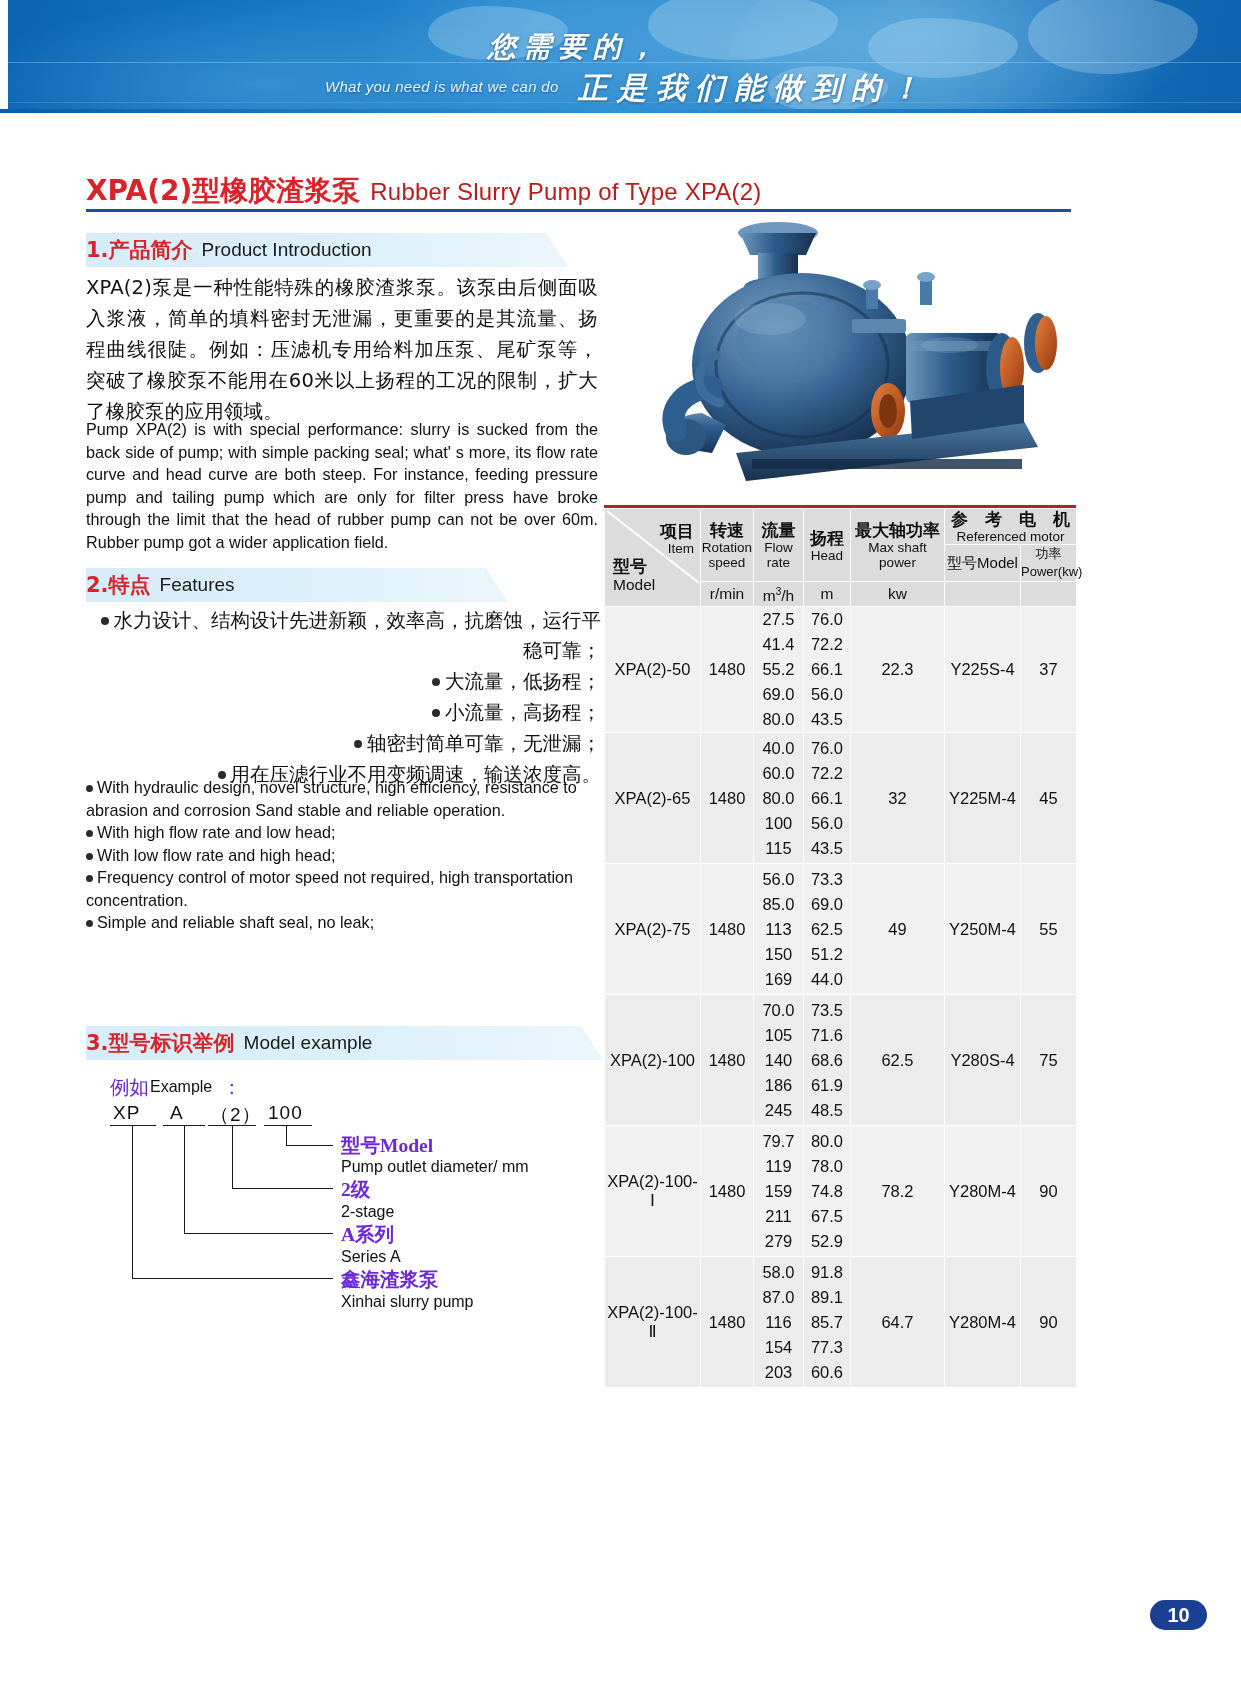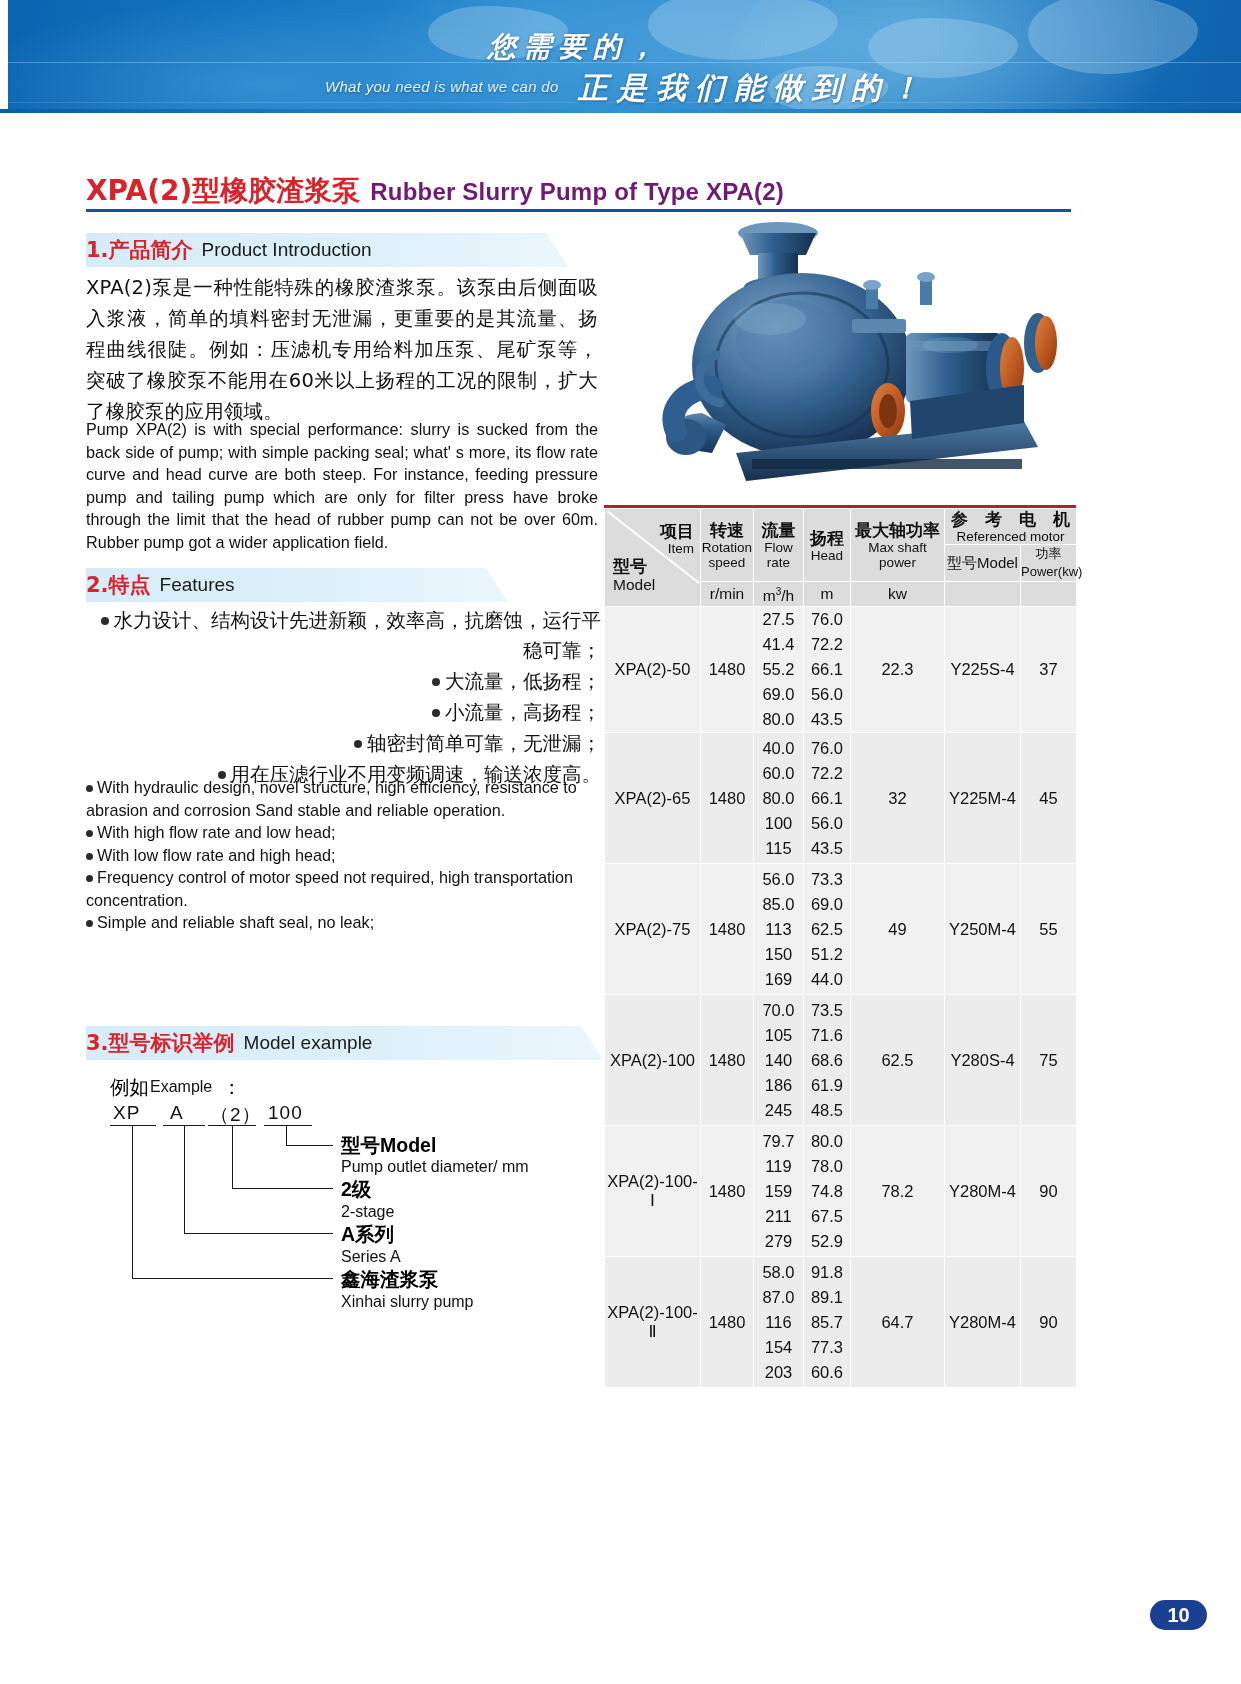--- a/index.html
+++ b/index.html
@@ -49,21 +49,21 @@
     background:linear-gradient(90deg,#0a5da8,#2f93d4,#0a5da8);
   }
 
   
   .title-wrap{position:absolute;left:86px;top:172px;width:985px;}
   .title-cn{
     color:#d8232a;font-size:28px;font-weight:700;letter-spacing:0px;
     font-family:"DejaVu Sans",sans-serif;display:inline-block;vertical-align:baseline;
   }
   .title-en{
-    color:#701a75;font-size:24px;font-weight:700;letter-spacing:.2px;display:inline-block;
+    color:#b91c1c;font-size:24px;font-weight:400;letter-spacing:.2px;display:inline-block;
     vertical-align:baseline;margin-left:10px;font-family:"Liberation Sans",sans-serif;
   }
   .title-rule{
     position:absolute;left:86px;top:209px;width:985px;height:3px;
     background:#1a4f9c;
   }
 
   
   .ribbon{
     position:absolute;height:34px;
@@ -110,21 +110,21 @@
     background:#2b2b2b;margin-right:4px;vertical-align:1px;
   }
 
   
   .pump-img{position:absolute;left:620px;top:215px;width:455px;height:270px;}
 
   
   .mx{position:absolute;color:#111;font-family:"DejaVu Sans",sans-serif;}
   .mx-line{position:absolute;background:#1a1a1a;}
   .mx-tok{position:absolute;font-size:19px;font-family:"Liberation Sans",sans-serif;letter-spacing:1px;}
-  .mx-lbl-cn{position:absolute;font-size:19.5px;font-family:Liberation Sans, sans-serif;color:#000000;white-space:nowrap;}
+  .mx-lbl-cn{position:absolute;font-size:19.5px;font-family:Liberation Serif, serif;color:#6d28d9;white-space:nowrap;}
   .mx-lbl-en{position:absolute;font-size:16px;font-family:"Liberation Sans",sans-serif;color:#111;white-space:nowrap;}
 
   
   .tbl{
     position:absolute;left:604px;top:508px;width:472px;
     border-collapse:collapse;table-layout:fixed;
     font-family:"Liberation Sans",sans-serif;
   }
   .tbl td,.tbl th{
     border:1px solid #ffffff;background:#e3e3e3;padding:0;margin:0;

